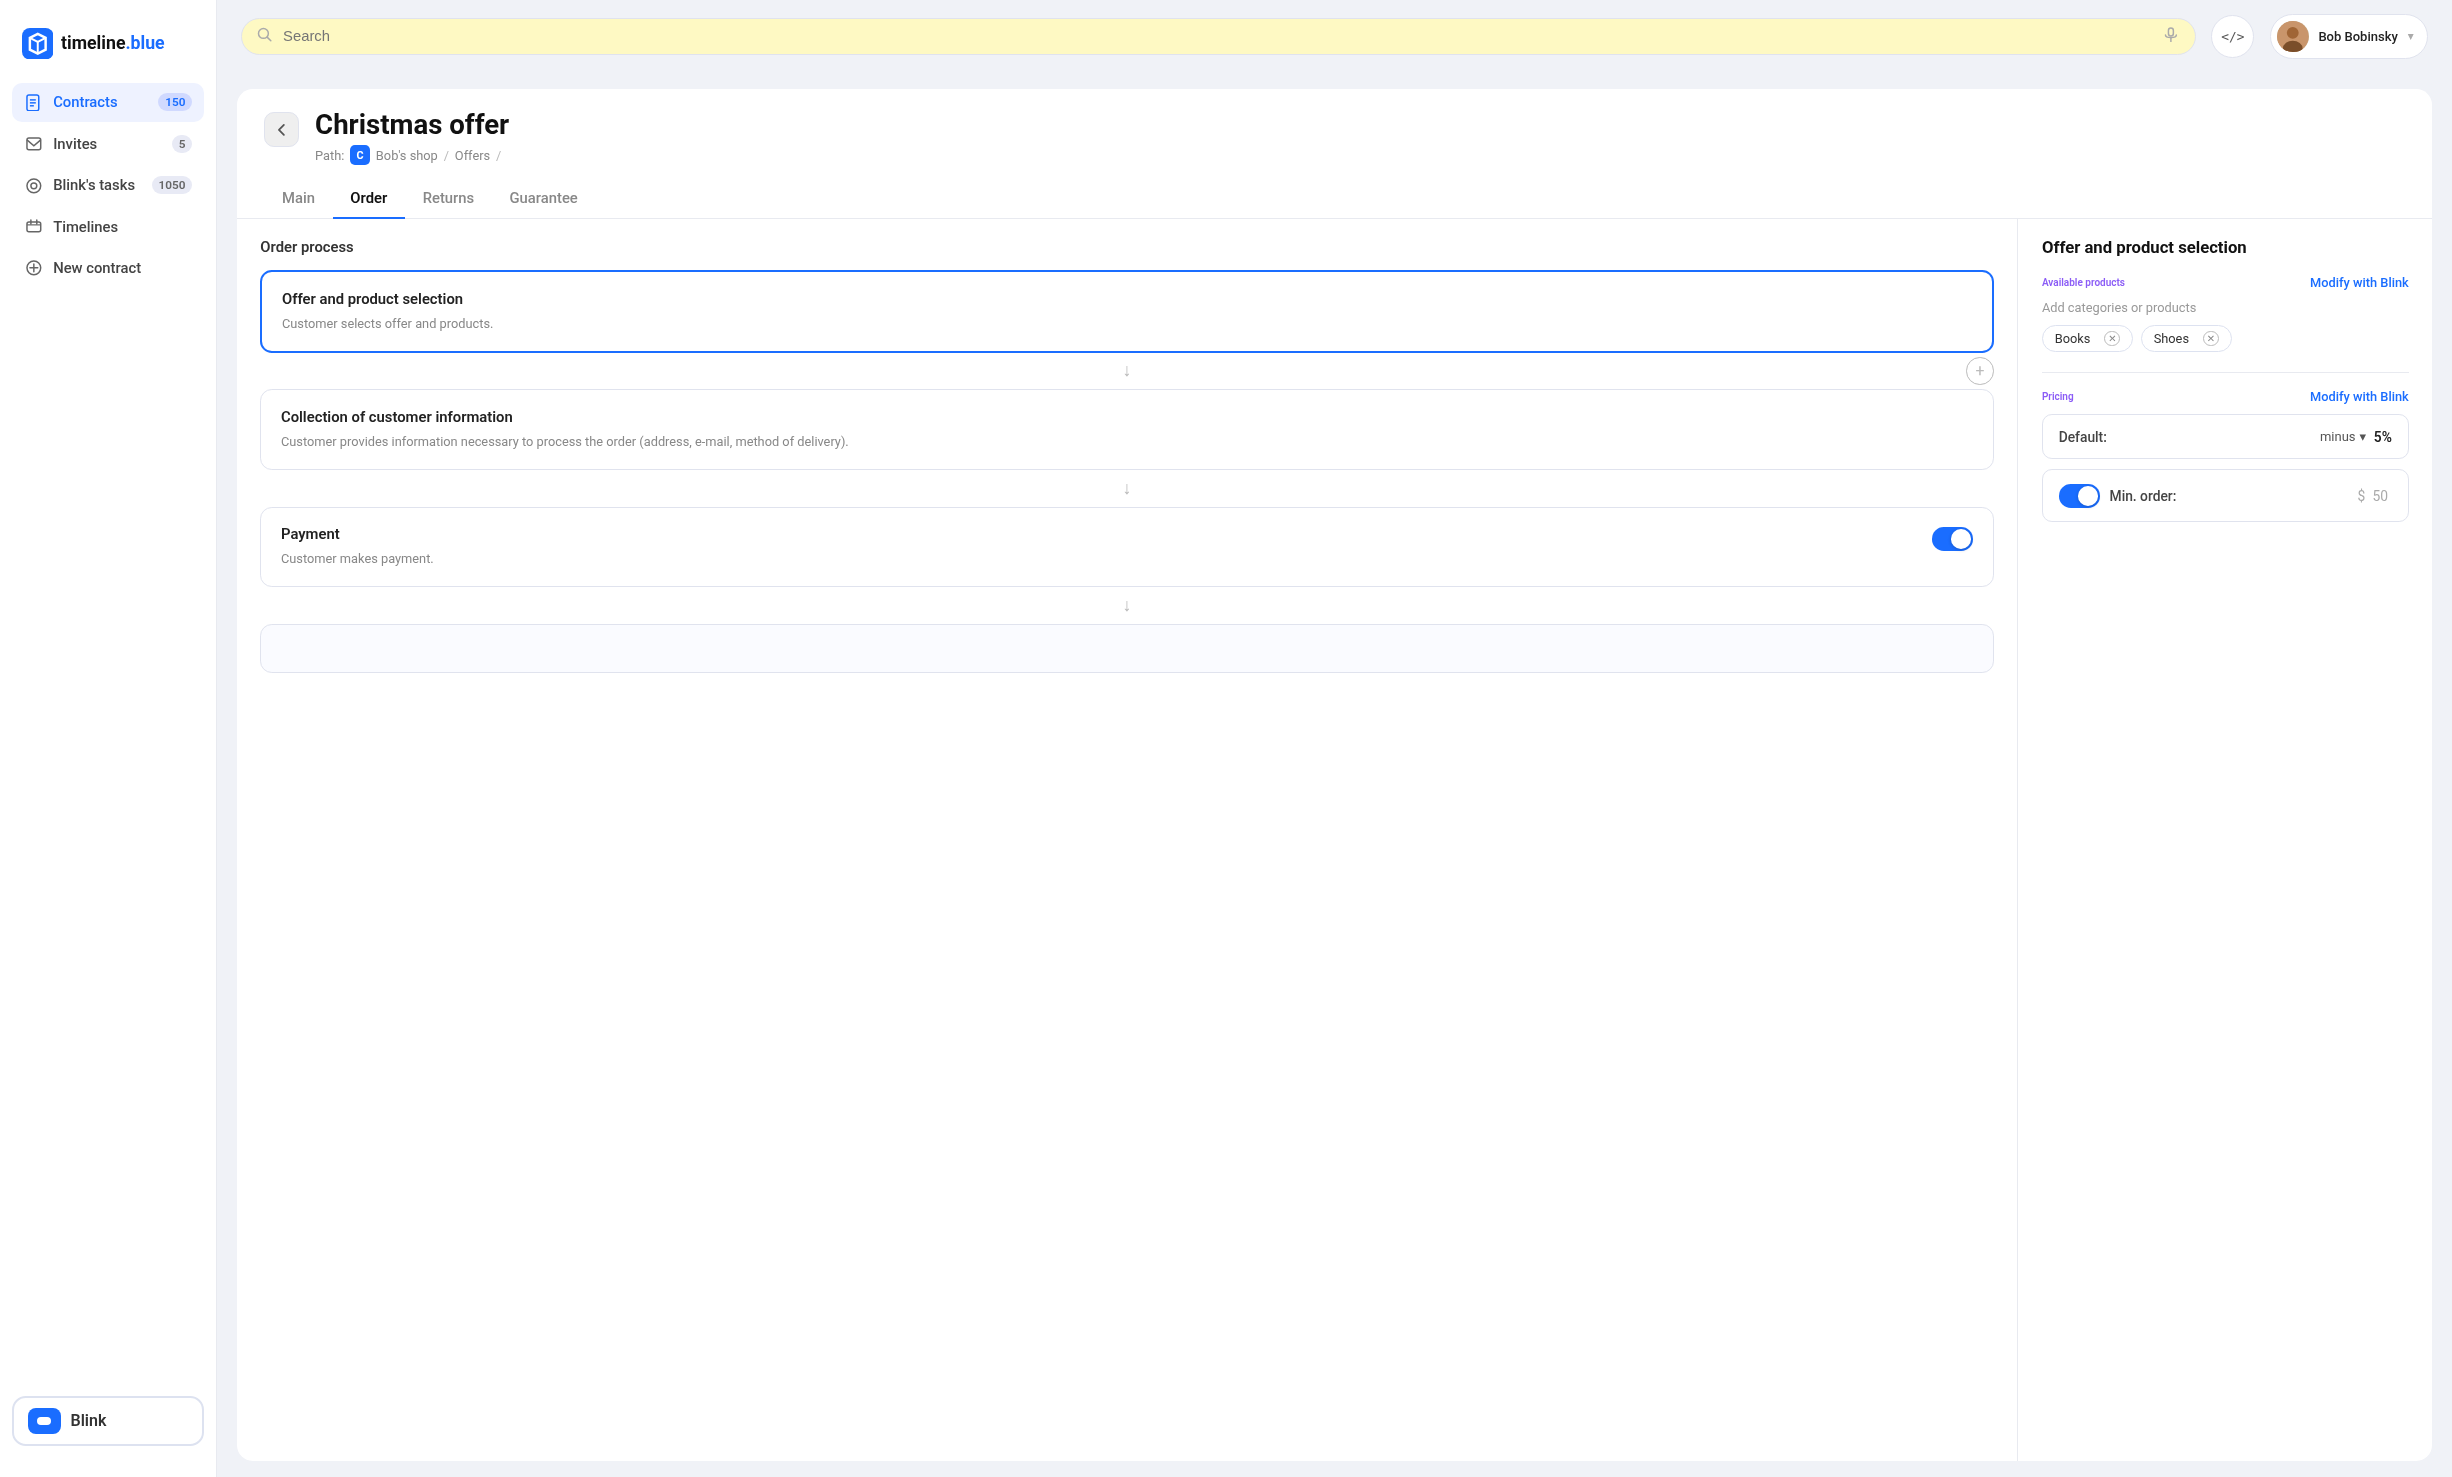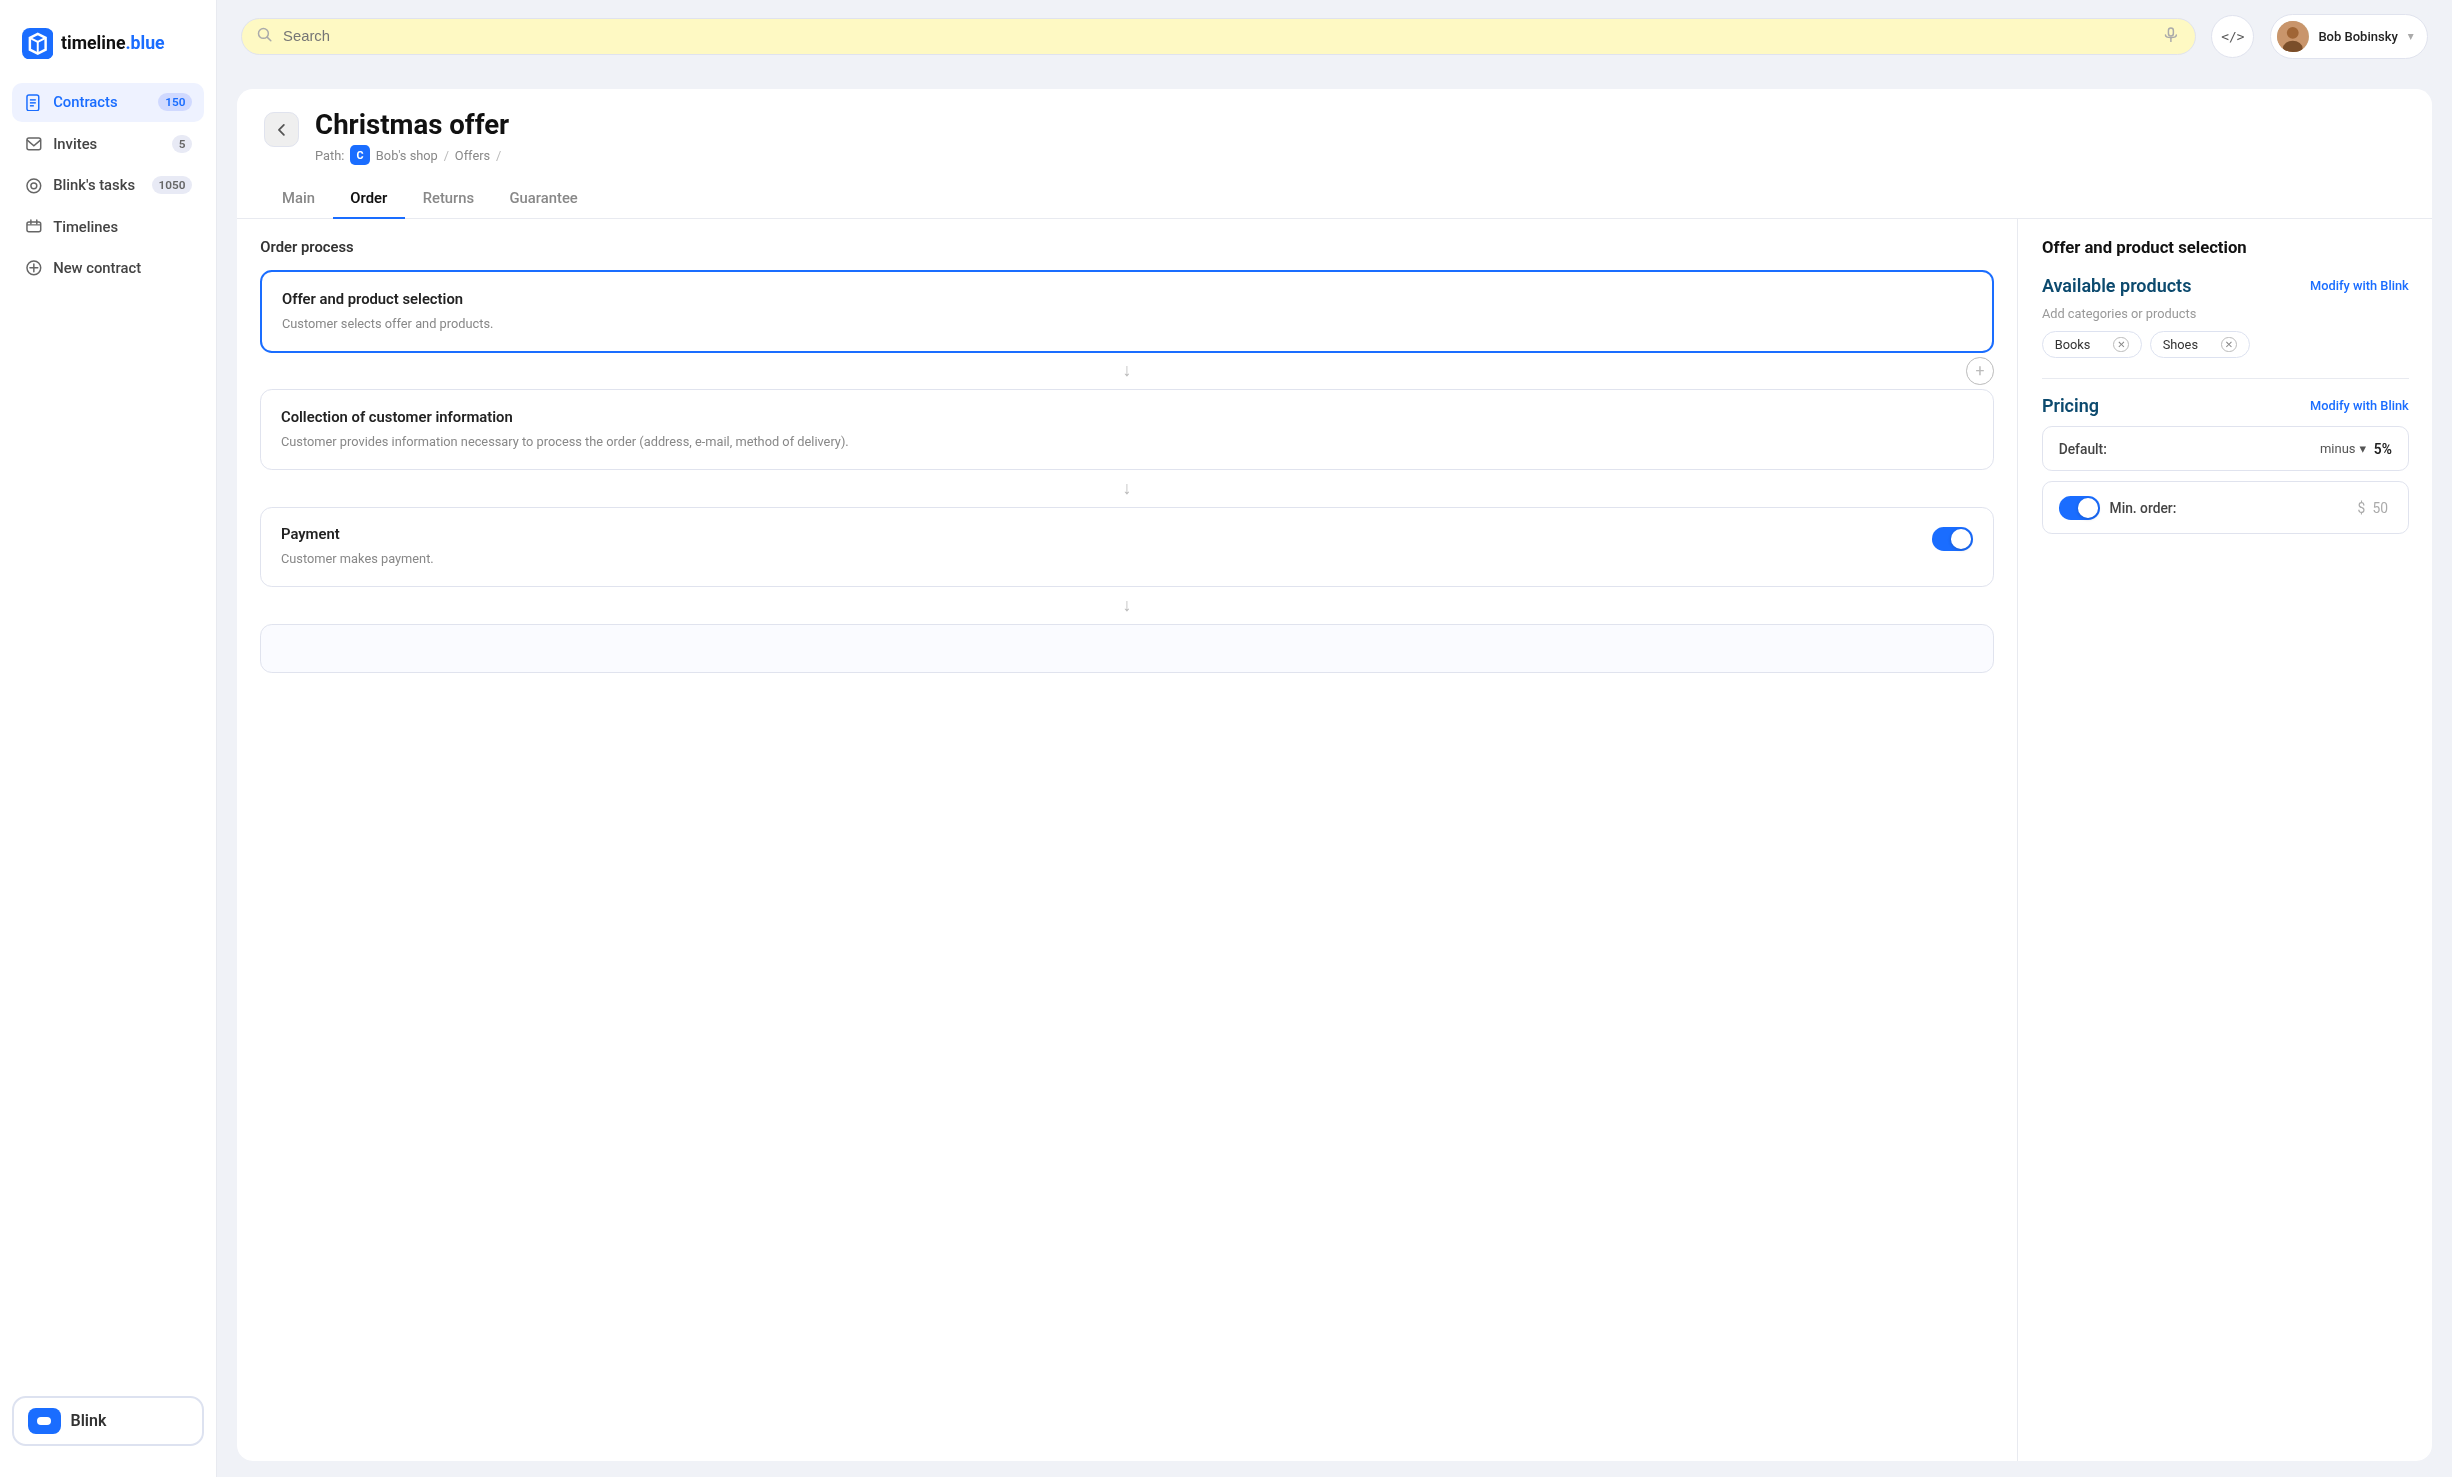--- a/index.html
+++ b/index.html
@@ -382,23 +382,23 @@
       color: #111;
       margin-bottom: 17.7px;
     }
     .right-section-header {
       display: flex;
       align-items: center;
       justify-content: space-between;
       margin-bottom: 9.9px;
     }
     .right-section-label {
-      font-size: 18px;
+      font-size: 10px;
       font-weight: 600;
-      color: #0c4a6e;
+      color: #8b5cf6;
     }
     .modify-link {
       font-size: 12.8px;
       color: #1a6dff;
       cursor: pointer;
       font-weight: 500;
     }
     .add-categories {
       font-size: 12.8px;
       color: #999;
@@ -407,21 +407,21 @@
 
     .tags-row {
       display: flex;
       gap: 7.9px;
       flex-wrap: wrap;
       margin-bottom: 19.7px;
     }
     .tag {
       display: flex;
       align-items: center;
-      gap: 23px;
+      gap: 14px;
       border: 1px solid #dde2f0;
       border-radius: 19.7px;
       padding: 4.9px 11.8px;
       font-size: 12.8px;
       color: #333;
     }
     .tag-x {
       width: 15.8px;
       height: 15.8px;
       border: 1px solid #bbb;

